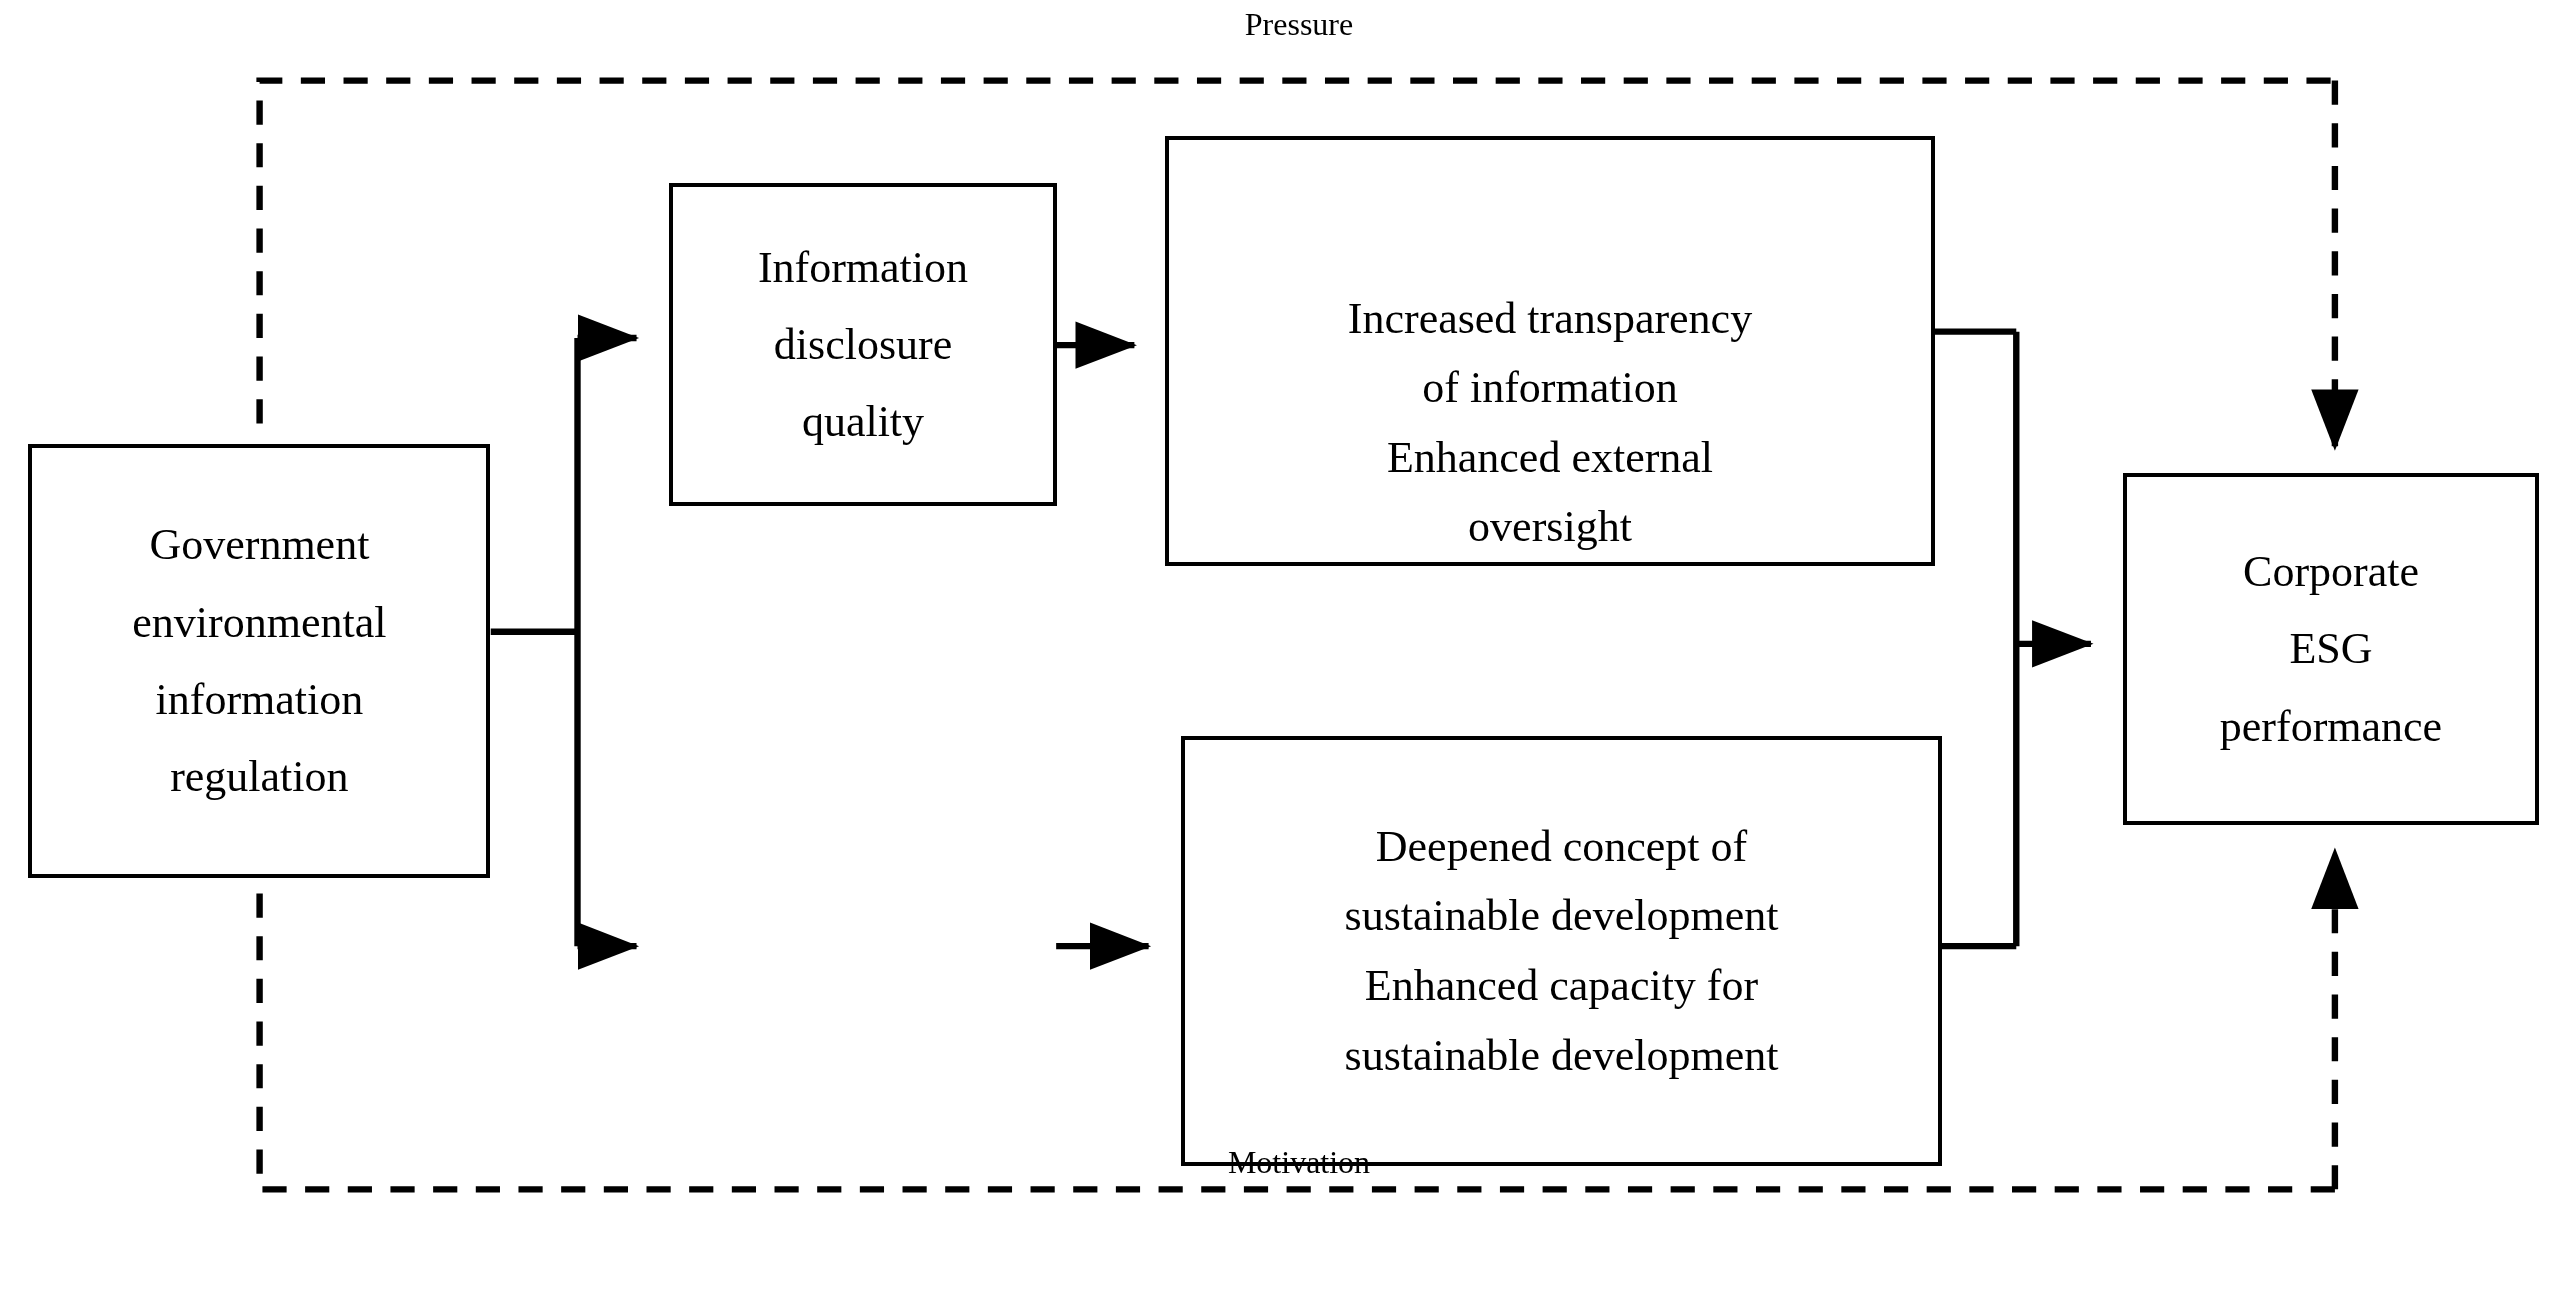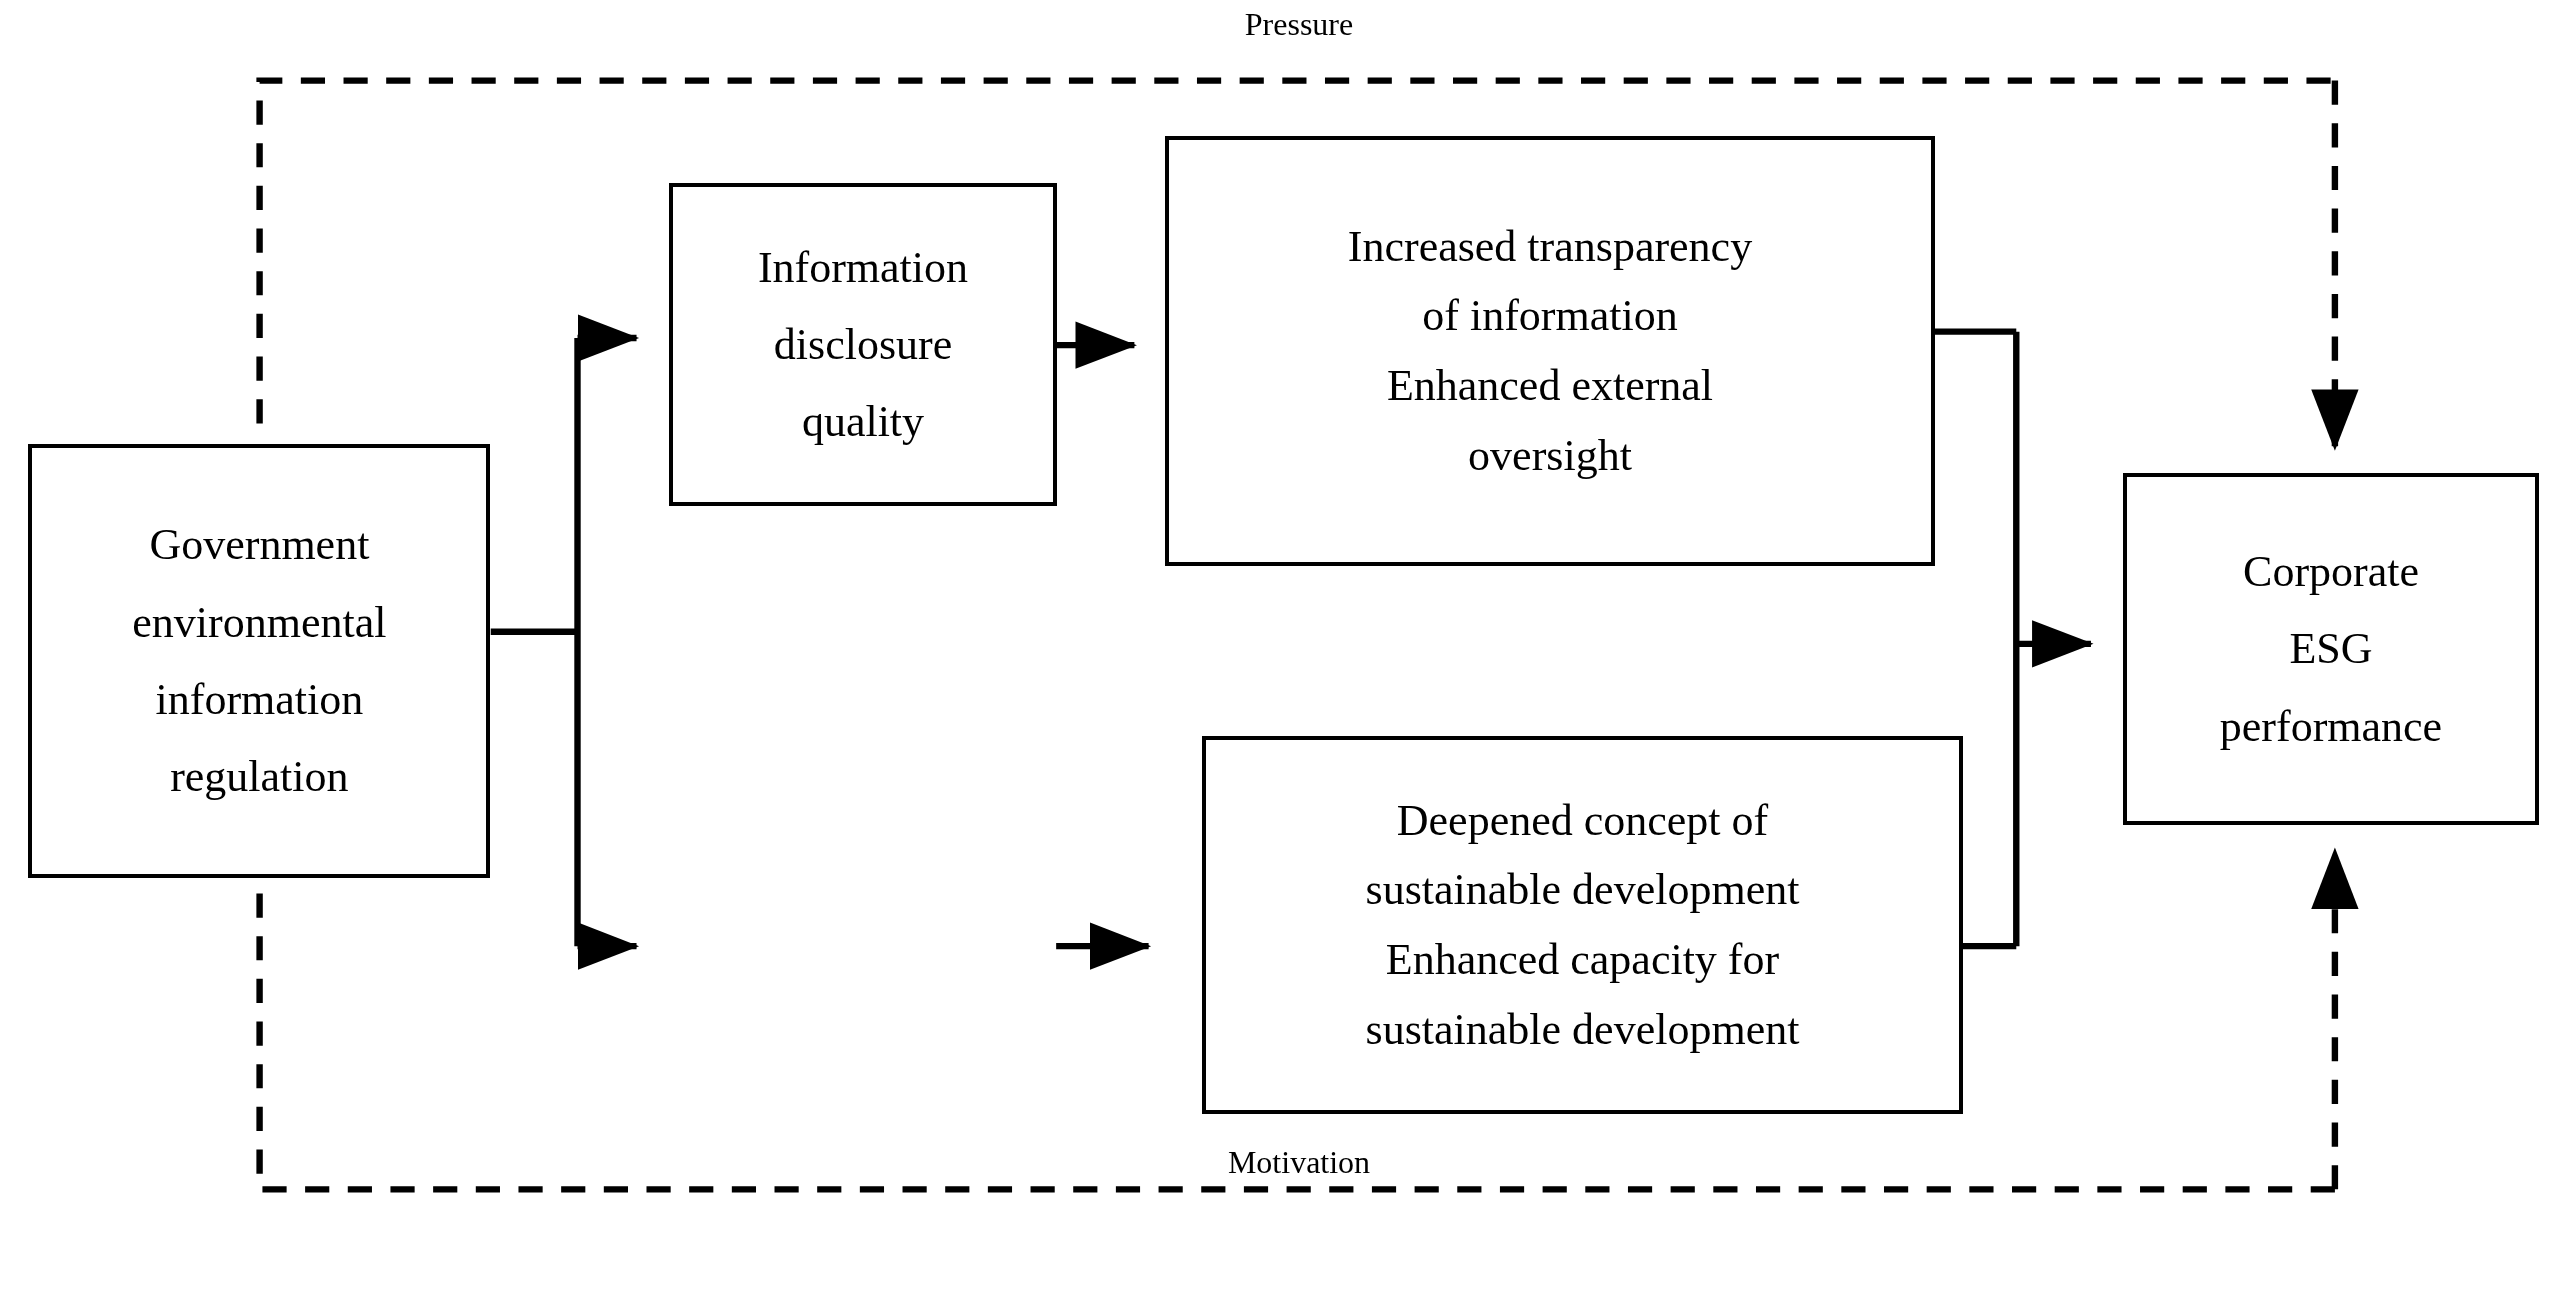--- a/index.html
+++ b/index.html
@@ -57,28 +57,28 @@
     <span class="line">regulation</span>
   </div>
 
   <div class="nodebox ft-node" style="left:669px;top:183px;width:388px;height:323px;">
     <span class="line">Information</span>
     <span class="line">disclosure</span>
     <span class="line">quality</span>
   </div>
 
 
-  <div class="nodebox ft-big" style="left:1165px;top:136px;width:770px;height:430px;">
+  <div class="nodebox ft-big" style="left:1165px;top:136px;width:770px;height:430px;justify-content:flex-end;">
     <span class="line">Increased transparency</span>
     <span class="line">of information</span>
     <span class="line">Enhanced external</span>
     <span class="line">oversight</span>
   </div>
 
-  <div class="nodebox ft-big" style="left:1181px;top:736px;width:761px;height:378px;margin-left:21px;">
+  <div class="nodebox ft-big" style="left:1181px;top:736px;width:761px;height:430px;">
     <span class="line">Deepened concept of</span>
     <span class="line">sustainable development</span>
     <span class="line">Enhanced capacity for</span>
     <span class="line">sustainable development</span>
   </div>
 
   <div class="nodebox ft-node" style="left:2123px;top:473px;width:416px;height:352px;">
     <span class="line">Corporate</span>
     <span class="line">ESG</span>
     <span class="line">performance</span>

